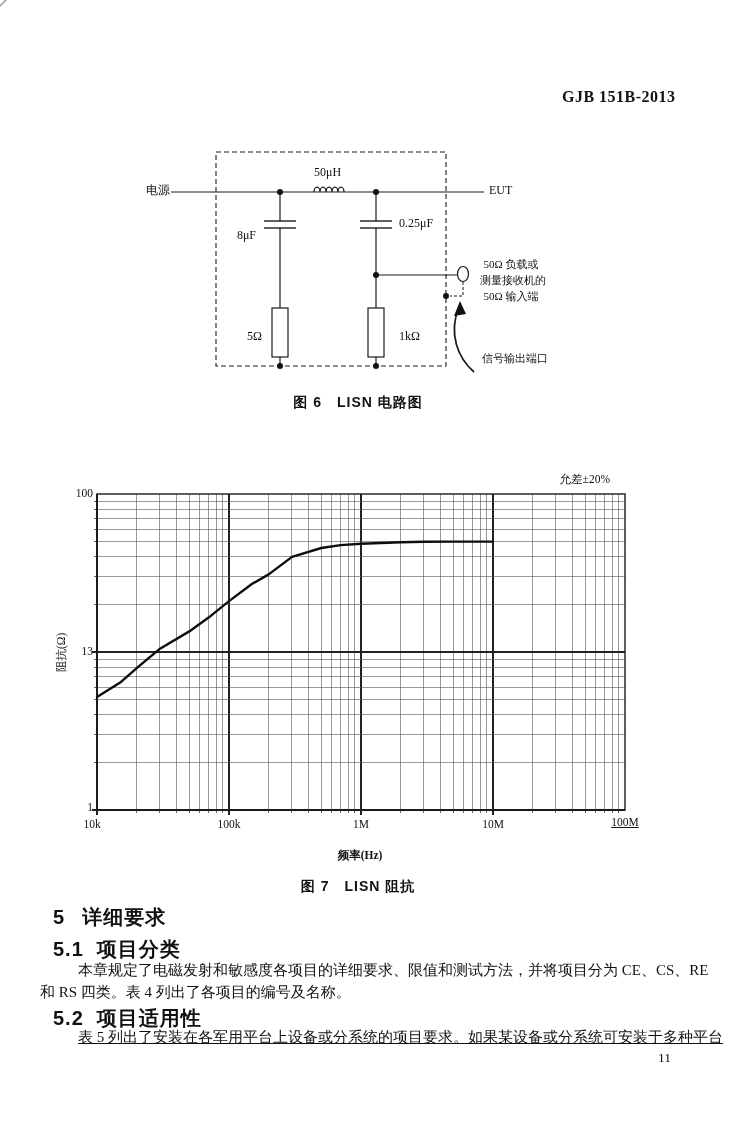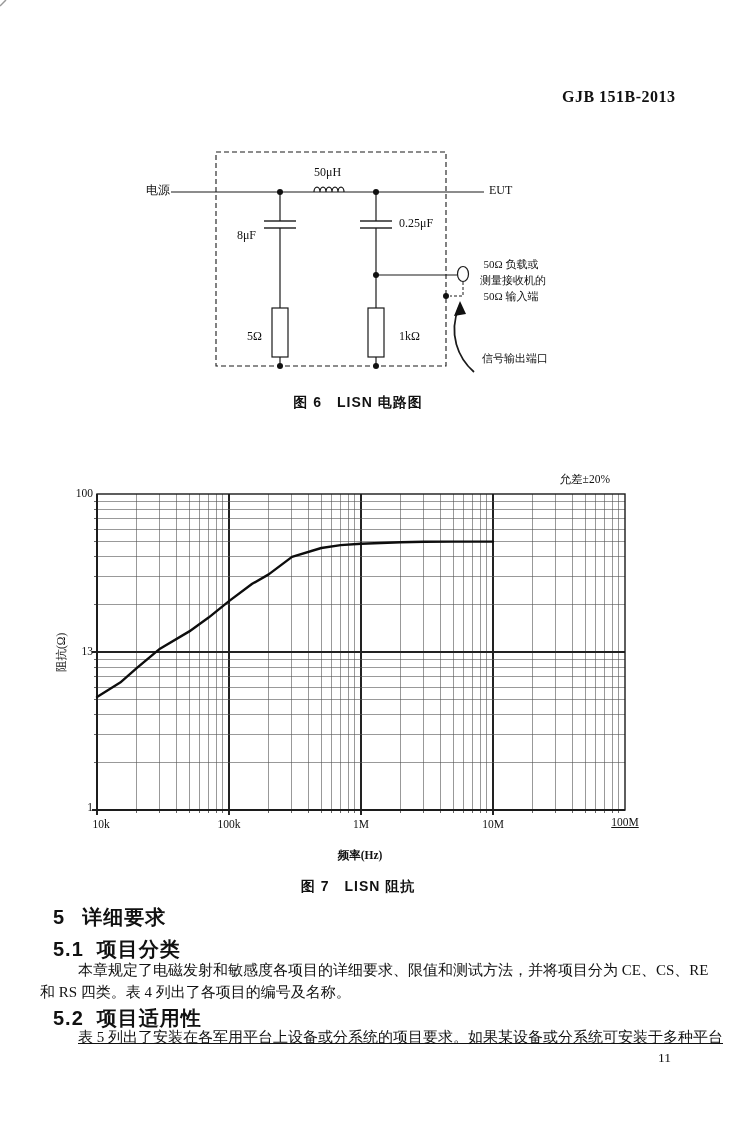--- a/index.html
+++ b/index.html
@@ -206,21 +206,21 @@
 <div class="abs circ-small" style="left:482px;top:352px;">信号输出端口</div>
 
 <div class="abs sans bold fig-caption center" style="left:0;top:394px;width:716px;">图 6　LISN 电路图</div>
 
 <div class="abs tick right" style="left:536px;top:473px;width:74px;">允差±20%</div>
 
 <div class="abs tick right" style="left:66px;top:487px;width:27px;">100</div>
 <div class="abs tick right" style="left:66px;top:645px;width:27px;">13</div>
 <div class="abs tick right" style="left:66px;top:801px;width:27px;">1</div>
 
-<div class="abs tick center" style="left:81px;top:818px;width:40px;">10k</div>
+<div class="abs tick center" style="left:72px;top:818px;width:40px;">10k</div>
 <div class="abs tick center" style="left:209px;top:818px;width:40px;">100k</div>
 <div class="abs tick center" style="left:341px;top:818px;width:40px;">1M</div>
 <div class="abs tick center" style="left:473px;top:818px;width:40px;">10M</div>
 <div class="abs tick center" style="left:602px;top:816px;width:46px;text-decoration:underline;">100M</div>
 
 <div class="abs axis-title rot" style="left:55px;top:672px;">阻抗(Ω)</div>
 <div class="abs axis-title center" style="left:310px;top:849px;width:100px;font-weight:bold;">频率(Hz)</div>
 
 <div class="abs sans bold fig-caption center" style="left:0;top:878px;width:716px;">图 7　LISN 阻抗</div>
 

